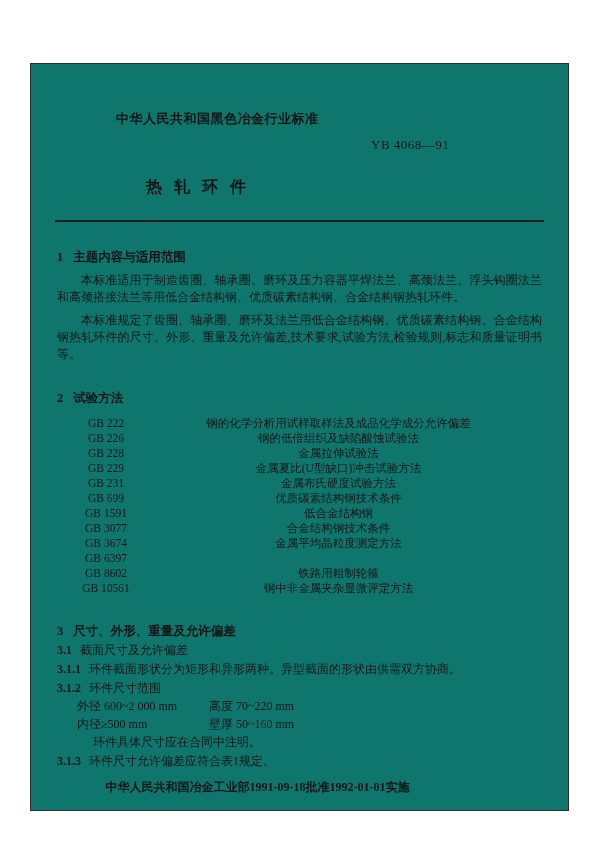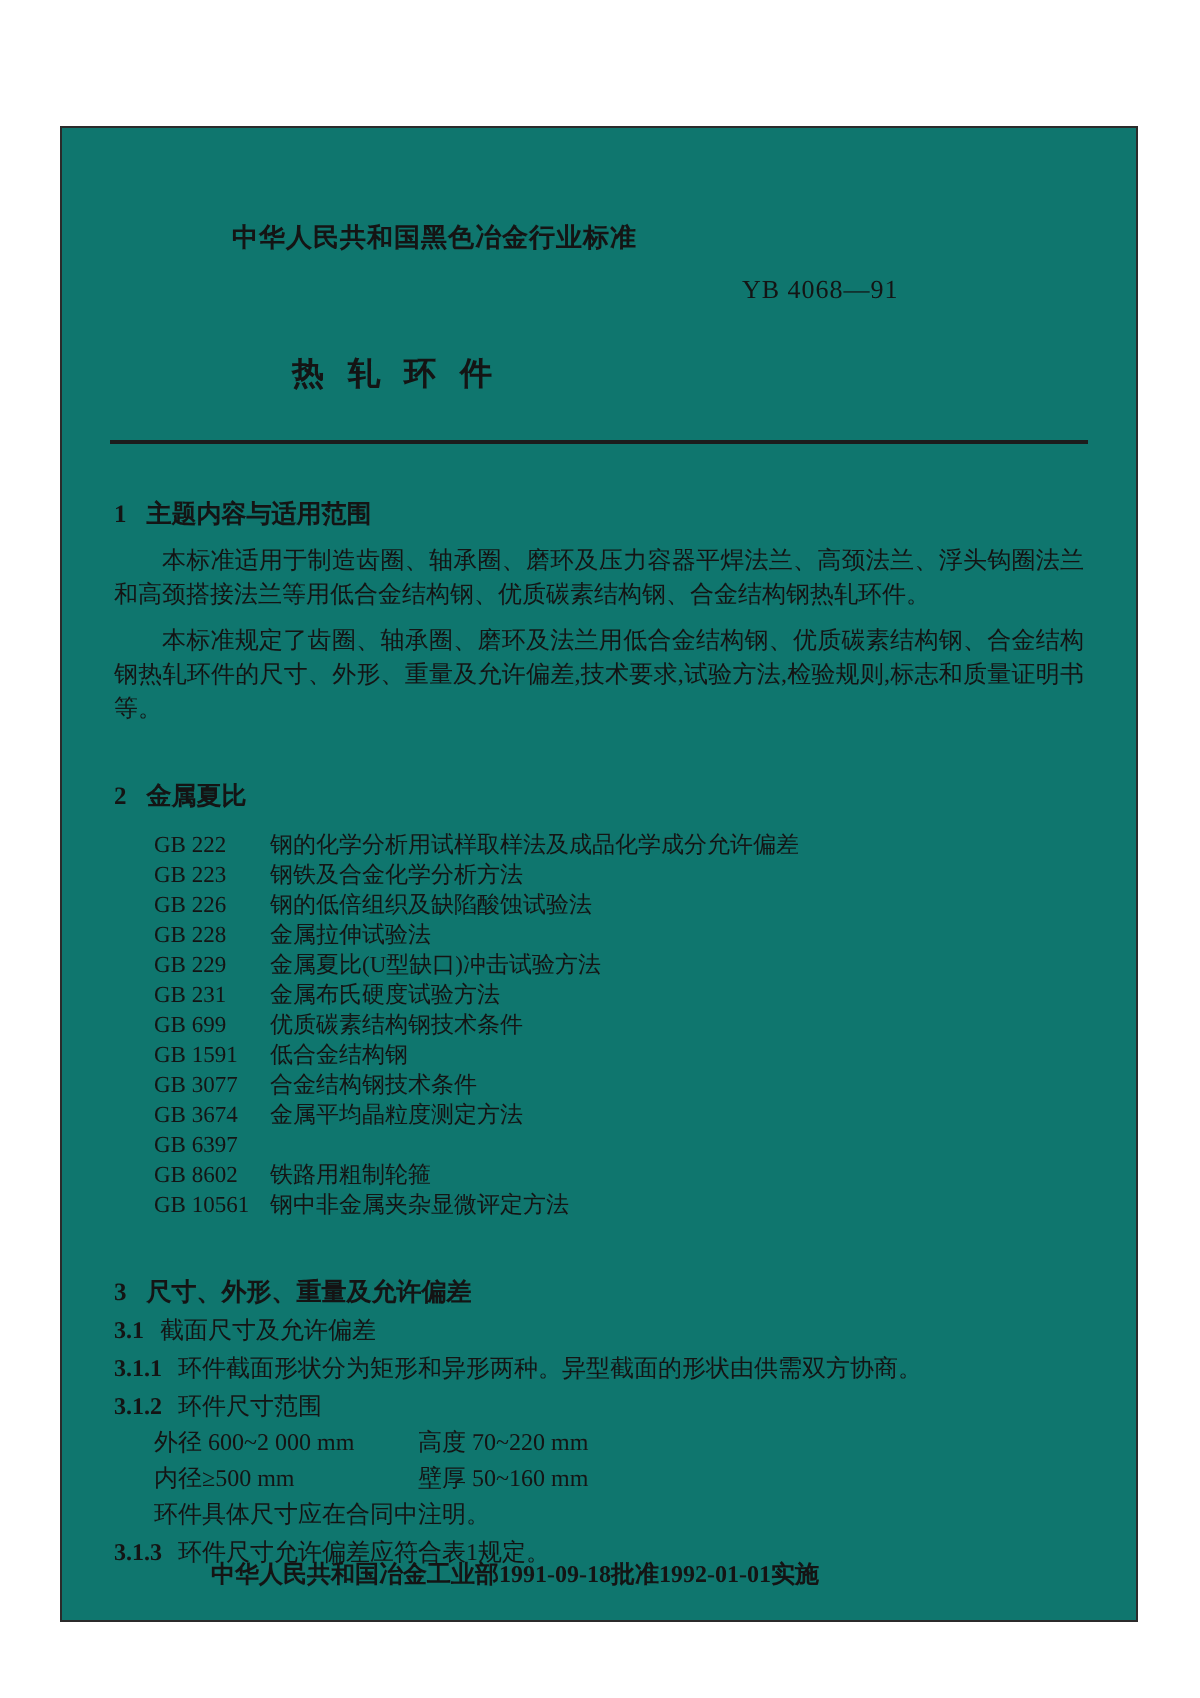--- a/index.html
+++ b/index.html
@@ -29,29 +29,29 @@
     padding:0 26px;font-size:12px;line-height:17px;
   }
   .sec-heading{
     margin-top:27px;font-size:12.5px;font-weight:bold;
   }
   .sec-heading .sec-num{margin-right:10px;}
   .para{
     margin-top:6px;text-indent:24px;text-align:justify;
   }
   .refs{margin:9px 0 0 20px;}
-  .ref-item{display:flex;line-height:15px;font-size:11.5px;}
+  .ref-item{display:flex;line-height:15px;font-size:11.5px;text-align:center;}
   .ref-code{width:58px;flex:none;}
   .ref-title{flex:1;}
   .sub{margin-top:2px;line-height:17px;}
   .sub .sub-num{font-weight:bold;margin-right:8px;}
   .dims{margin-left:20px;}
   .dim-row{line-height:17px;margin-top:1px;}
   .dim-left{display:inline-block;width:132px;}
-  .dim-note{margin-left:20px;line-height:17px;margin-top:1px;}
+  .dim-note{margin-left:36px;line-height:17px;margin-top:1px;}
   .footer{
     position:absolute;left:24px;right:24px;bottom:14px;
     display:flex;justify-content:center;
     font-size:12px;font-weight:bold;
   }
   .footer-right{margin-right:84px;}
 </style>
 </head>
 <body>
 
@@ -64,31 +64,27 @@
 
   <div class="doc-body">
 
     <div class="sec-heading">
       <span class="sec-num">1</span><span>主题内容与适用范围</span>
     </div>
     <div class="para">本标准适用于制造齿圈、轴承圈、磨环及压力容器平焊法兰、高颈法兰、浮头钩圈法兰和高颈搭接法兰等用低合金结构钢、优质碳素结构钢、合金结构钢热轧环件。</div>
     <div class="para">本标准规定了齿圈、轴承圈、磨环及法兰用低合金结构钢、优质碳素结构钢、合金结构钢热轧环件的尺寸、外形、重量及允许偏差,技术要求,试验方法,检验规则,标志和质量证明书等。</div>
 
     <div class="sec-heading">
-      <span class="sec-num">2</span><span>金属夏比</span>
+      <span class="sec-num">2</span><span>试验方法</span>
     </div>
 
     <div class="refs">
       <div class="ref-item">
           <span class="ref-code">GB 222</span>
           <span class="ref-title">钢的化学分析用试样取样法及成品化学成分允许偏差</span>
-        </div>
-      <div class="ref-item">
-          <span class="ref-code">GB 223</span>
-          <span class="ref-title">钢铁及合金化学分析方法</span>
         </div>
       <div class="ref-item">
           <span class="ref-code">GB 226</span>
           <span class="ref-title">钢的低倍组织及缺陷酸蚀试验法</span>
         </div>
       <div class="ref-item">
           <span class="ref-code">GB 228</span>
           <span class="ref-title">金属拉伸试验法</span>
         </div>
       <div class="ref-item">

